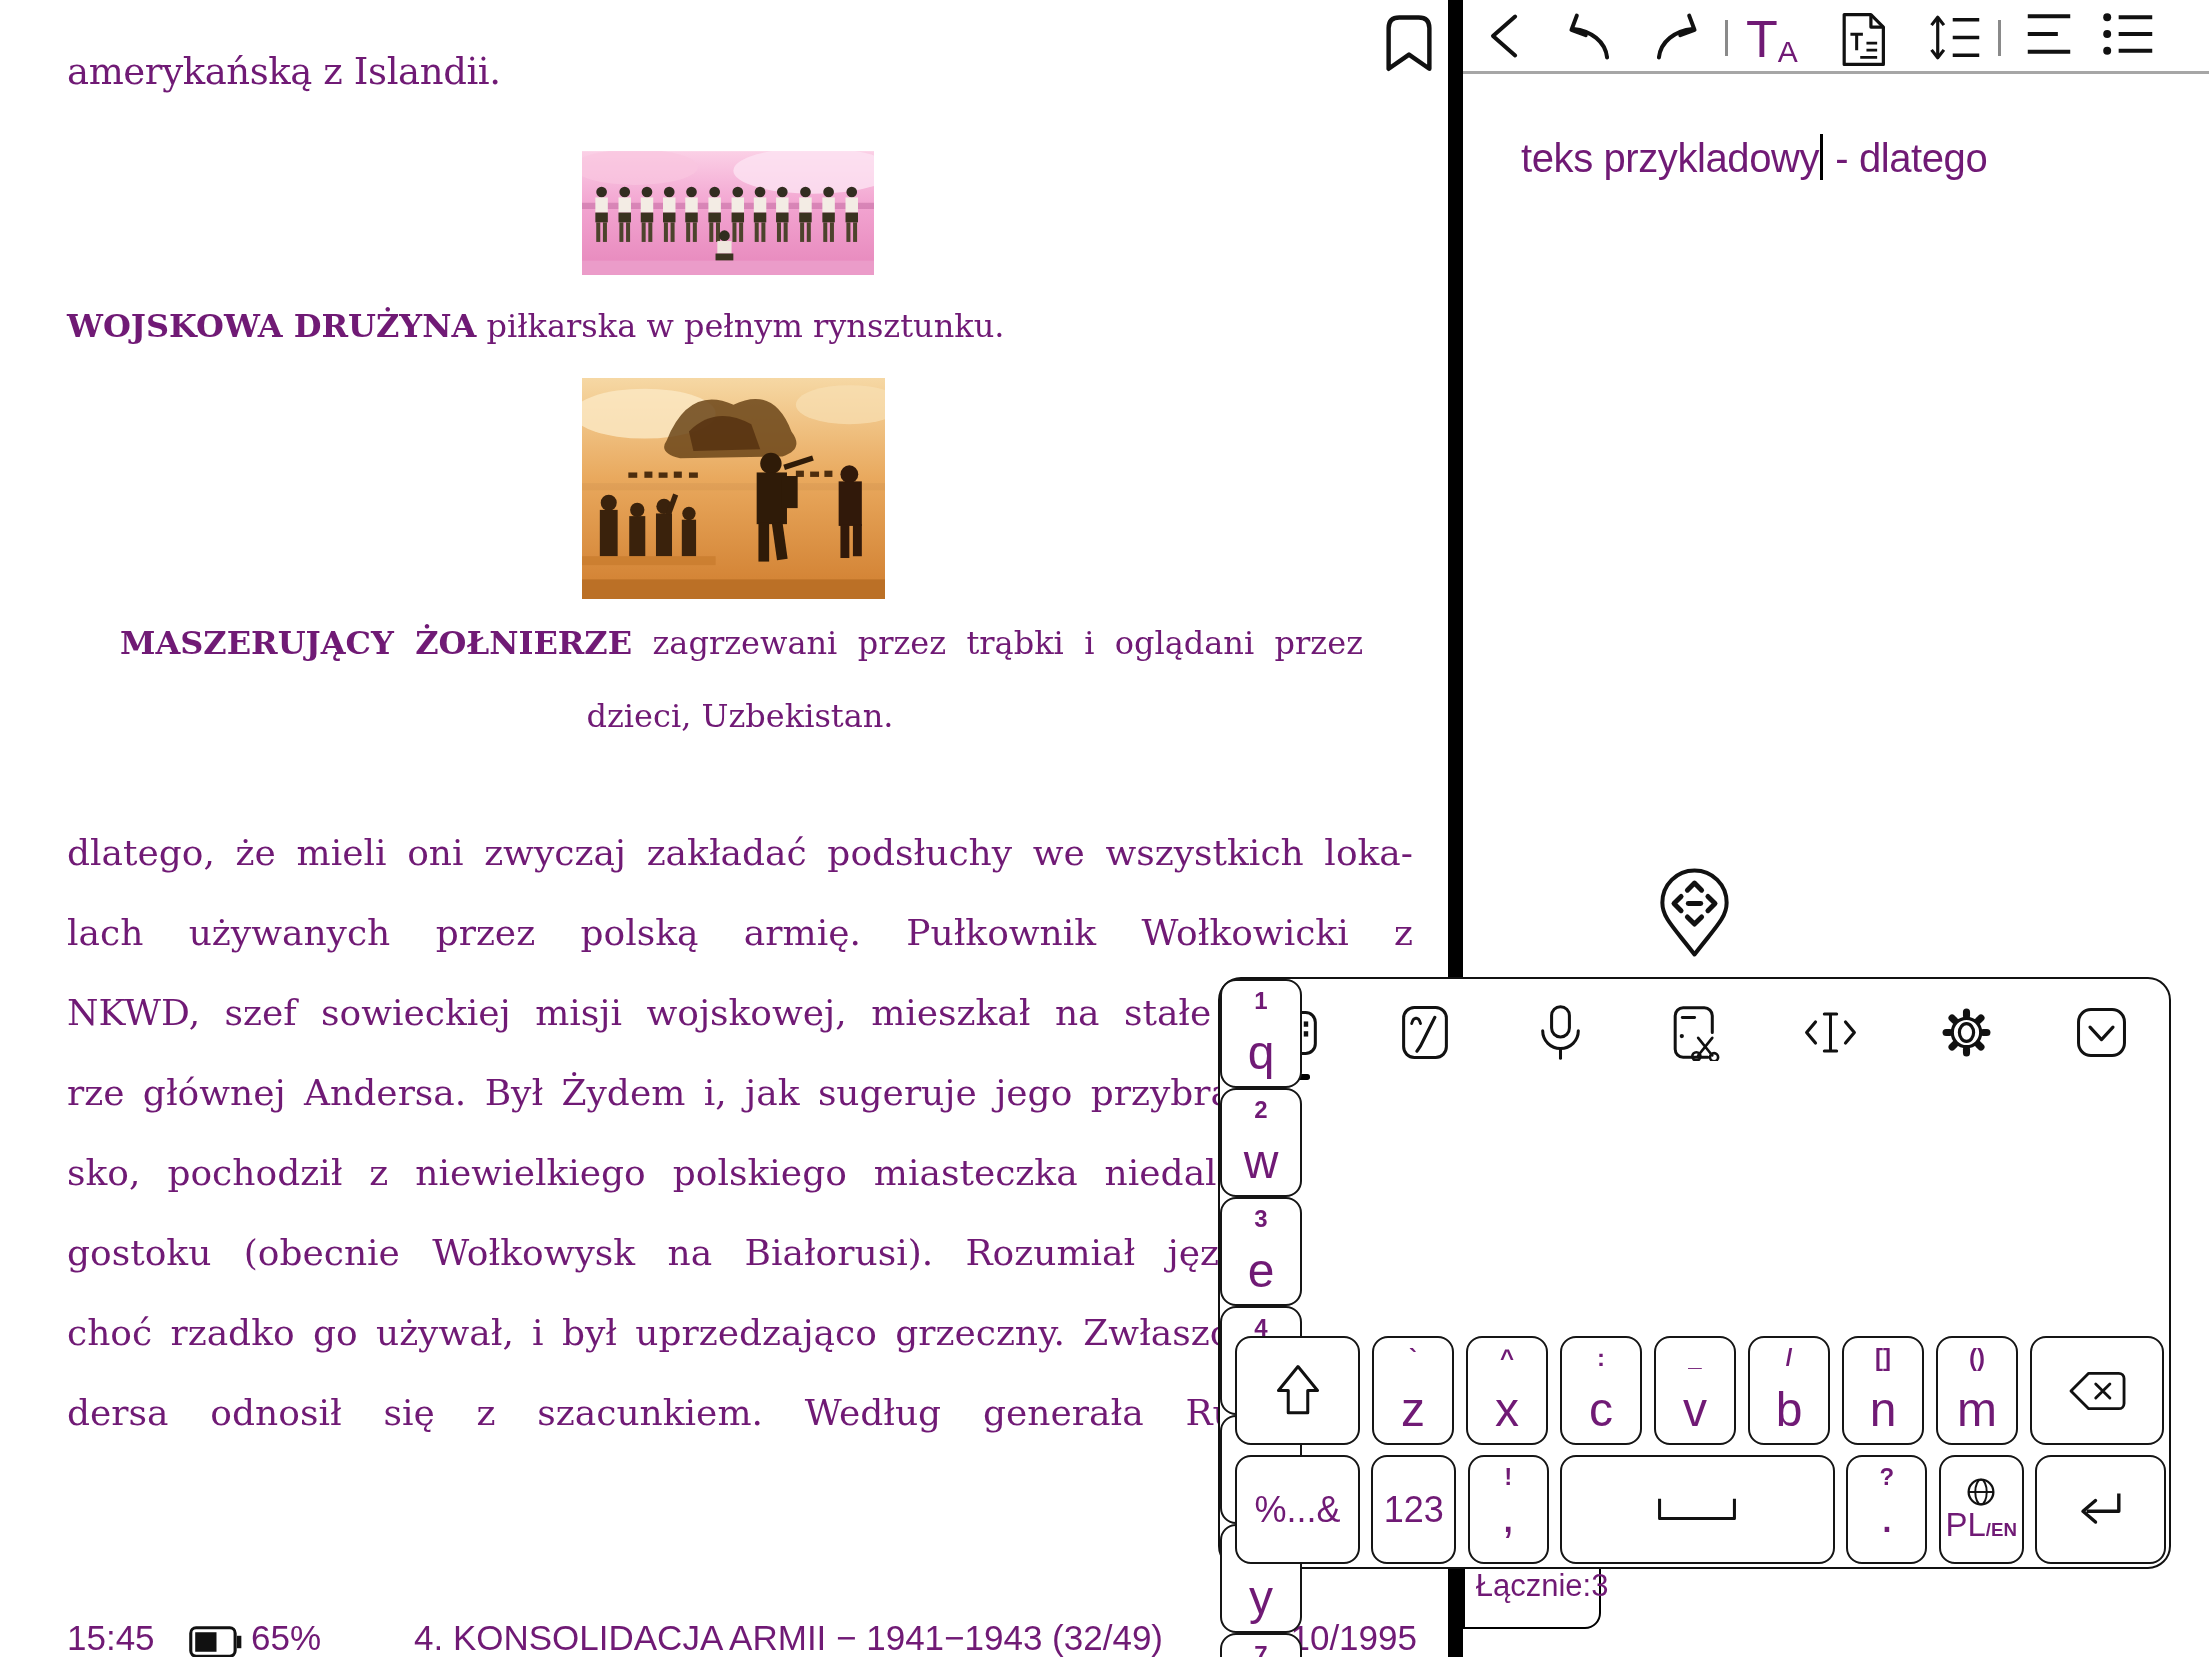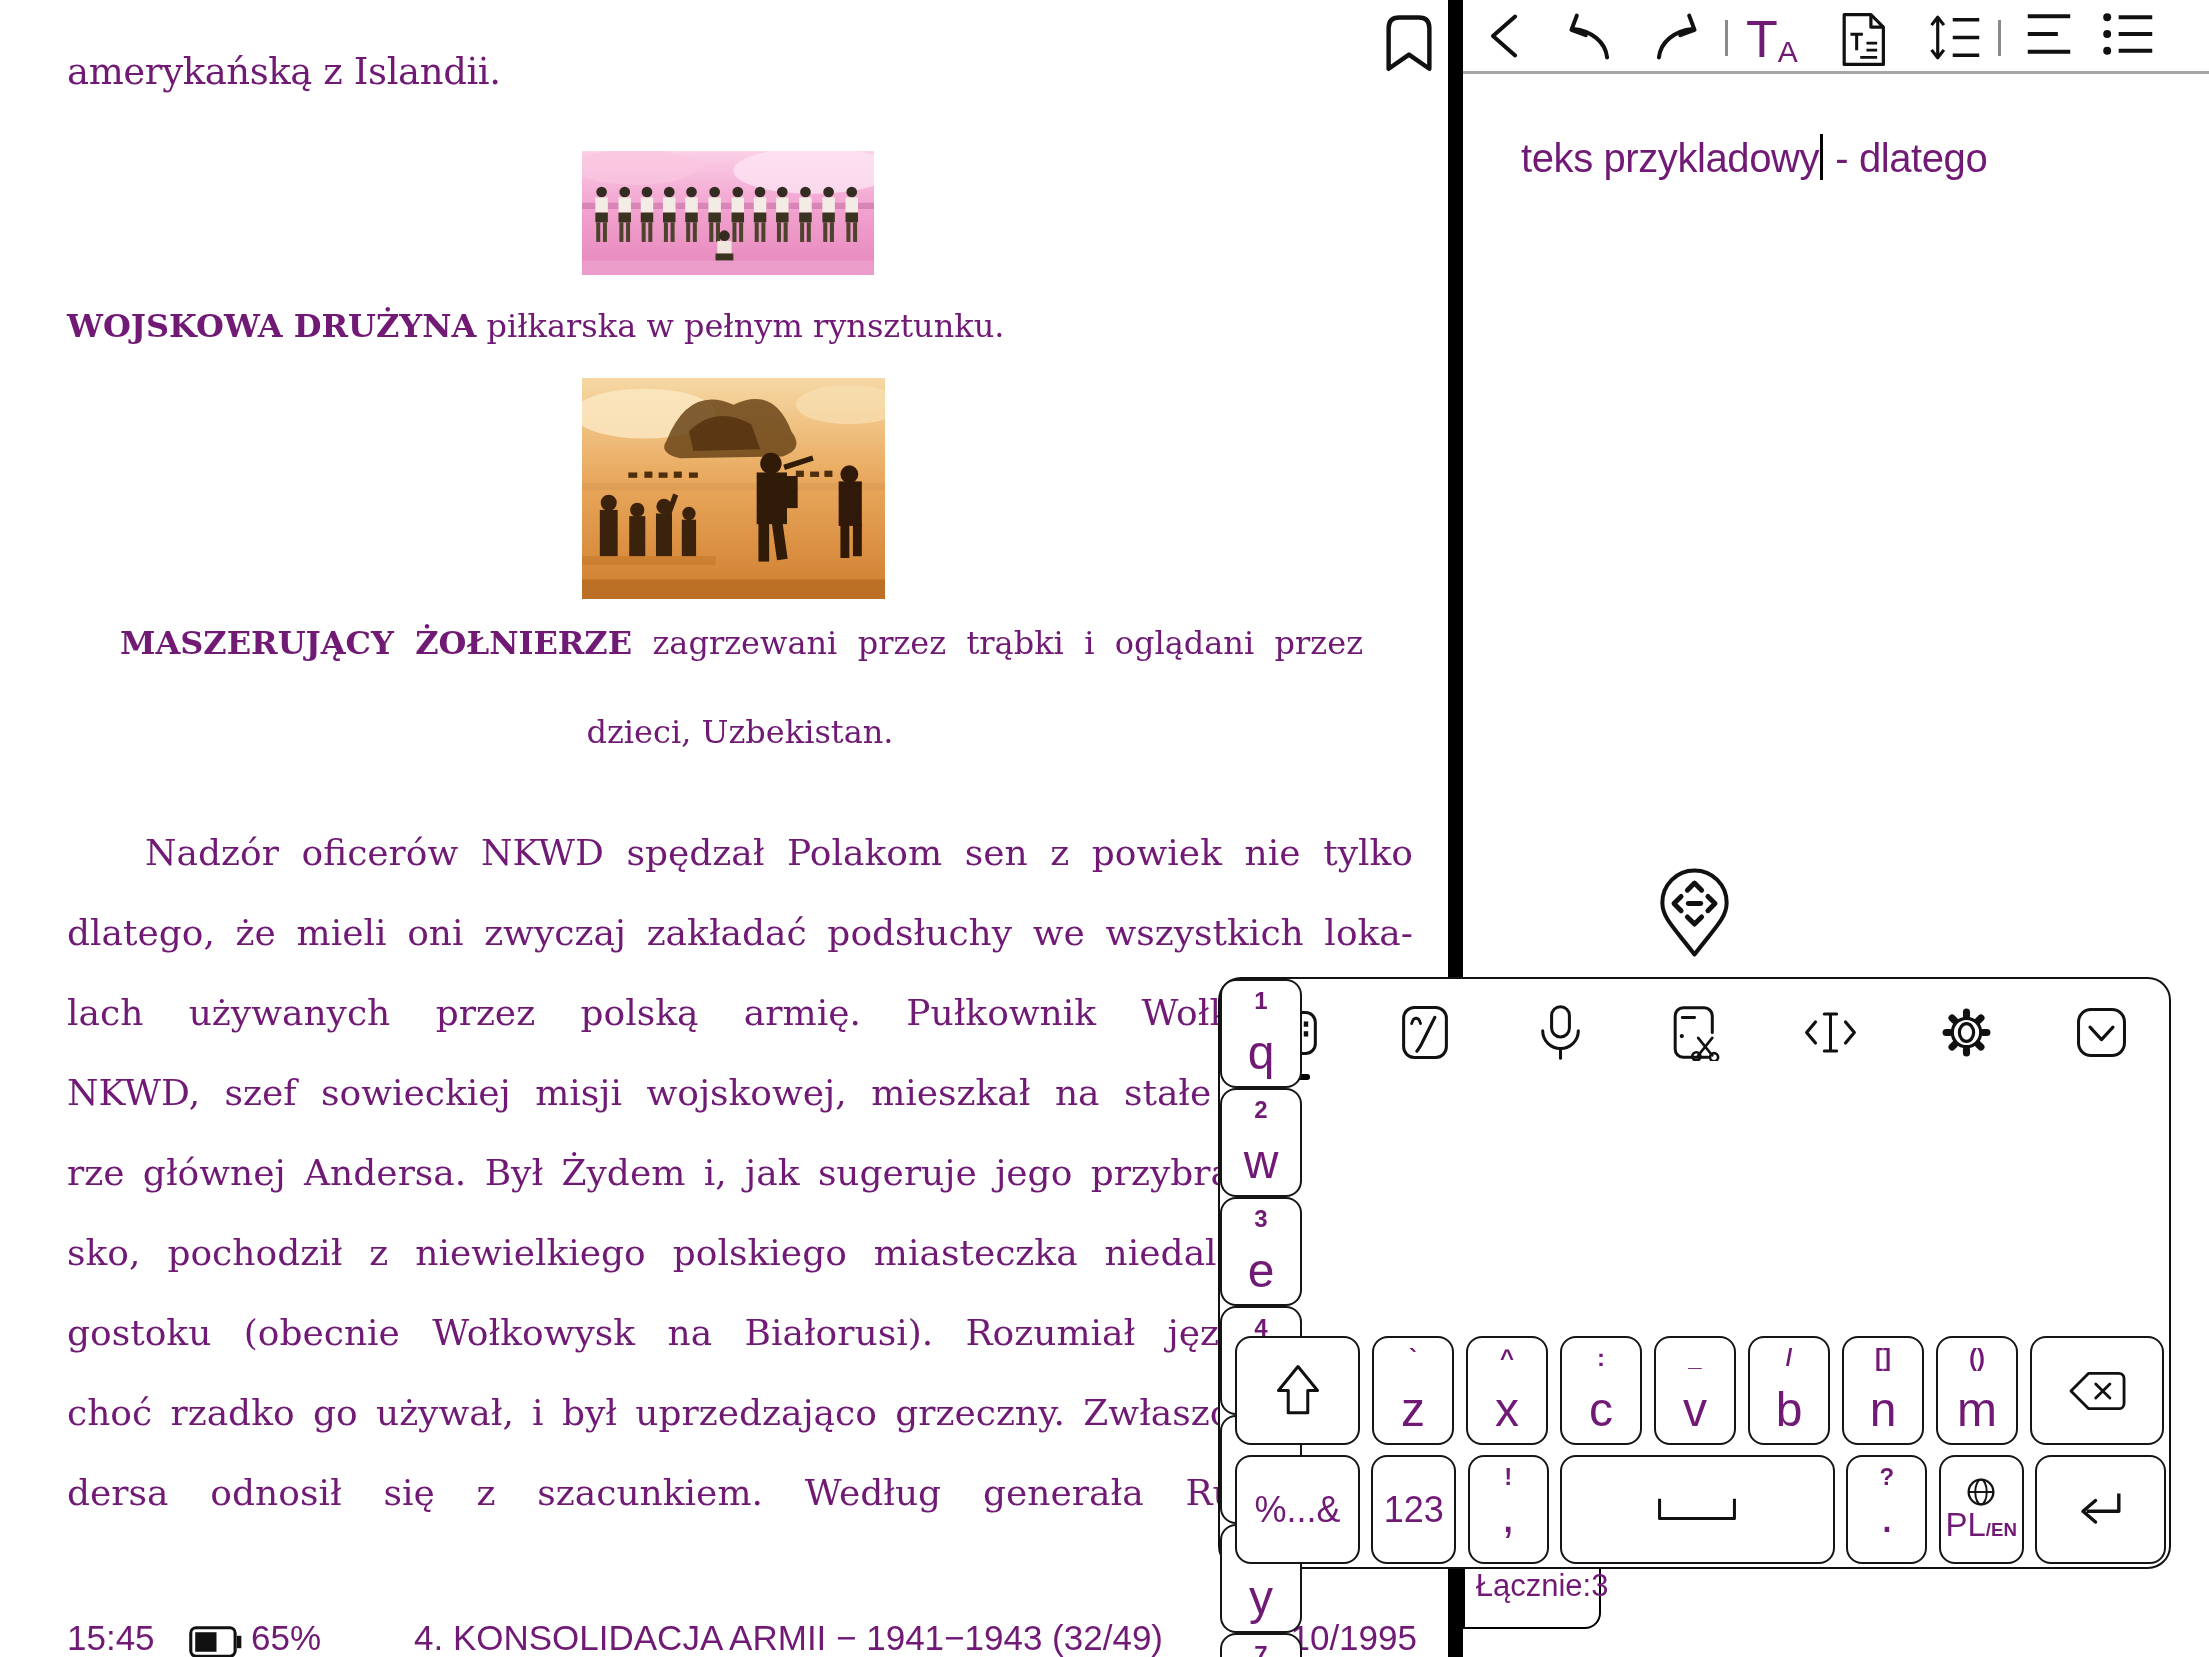--- a/index.html
+++ b/index.html
@@ -7,21 +7,21 @@
           font-family:"Liberation Sans",sans-serif;color:#701a75;}
   
   .left-page{position:absolute;left:0;top:0;width:1448px;height:1657px;background:#fff;}
   .serif{font-family:"DejaVu Serif",serif;}
   .book-top-line{position:absolute;left:67px;top:50px;font-size:37px;letter-spacing:-0.4px;}
   .photo1{position:absolute;left:582px;top:151px;width:292px;height:124px;}
   .photo2{position:absolute;left:582px;top:378px;width:303px;height:221px;}
   .caption1{position:absolute;left:67px;top:307px;width:1346px;font-size:32px;}
   .caption2a{position:absolute;left:120px;top:624px;width:1243px;font-size:32px;
              text-align:justify;text-align-last:justify;white-space:nowrap;}
-  .caption2b{position:absolute;left:67px;top:697px;width:1346px;text-align:center;font-size:32px;margin-top:16px;}
+  .caption2b{position:absolute;left:67px;top:697px;width:1346px;text-align:center;font-size:32px;}
   .cap-lead{font-weight:bold;}
   .bookpara{position:absolute;left:67px;top:813px;width:1346px;}
   .bline{height:80px;line-height:80px;font-size:36px;font-family:"DejaVu Serif",serif;
          text-align:justify;text-align-last:justify;white-space:nowrap;overflow:visible;}
   .bline.indent{text-indent:78px;}
   .bookmark{position:absolute;left:1384px;top:13.4px;}
   
   .sb-time{position:absolute;left:67px;top:1618px;font-size:35px;}
   .sb-batt{position:absolute;left:189px;top:1624px;}
   .sb-pct{position:absolute;left:251px;top:1618px;font-size:35px;}
@@ -187,21 +187,20 @@
         <rect x="0" y="200" width="150" height="10" fill="#c87a2c" opacity="0.7"></rect>
       </svg>
     </div>
 
     <div class="caption2a serif">
       <span class="cap-lead">MASZERUJĄCY ŻOŁNIERZE</span><span> zagrzewani przez trąbki i oglądani przez</span>
     </div>
     <div class="caption2b serif">dzieci, Uzbekistan.</div>
 
     <div class="bookpara">
-        <div class="bline indent">Nadzór oficerów NKWD spędzał Polakom sen z powiek nie tylko</div>
         <div class="bline">dlatego, że mieli oni zwyczaj zakładać podsłuchy we wszystkich loka-</div>
         <div class="bline">lach używanych przez polską armię. Pułkownik Wołkowicki z</div>
         <div class="bline">NKWD, szef sowieckiej misji wojskowej, mieszkał na stałe w kwate-</div>
         <div class="bline">rze głównej Andersa. Był Żydem i, jak sugeruje jego przybrane nazwi-</div>
         <div class="bline">sko, pochodził z niewielkiego polskiego miasteczka niedaleko Białe-</div>
         <div class="bline">gostoku (obecnie Wołkowysk na Białorusi). Rozumiał język polski,</div>
         <div class="bline">choć rzadko go używał, i był uprzedzająco grzeczny. Zwłaszcza do An-</div>
         <div class="bline">dersa odnosił się z szacunkiem. Według generała Rudnickiego</div>
       </div>
 

